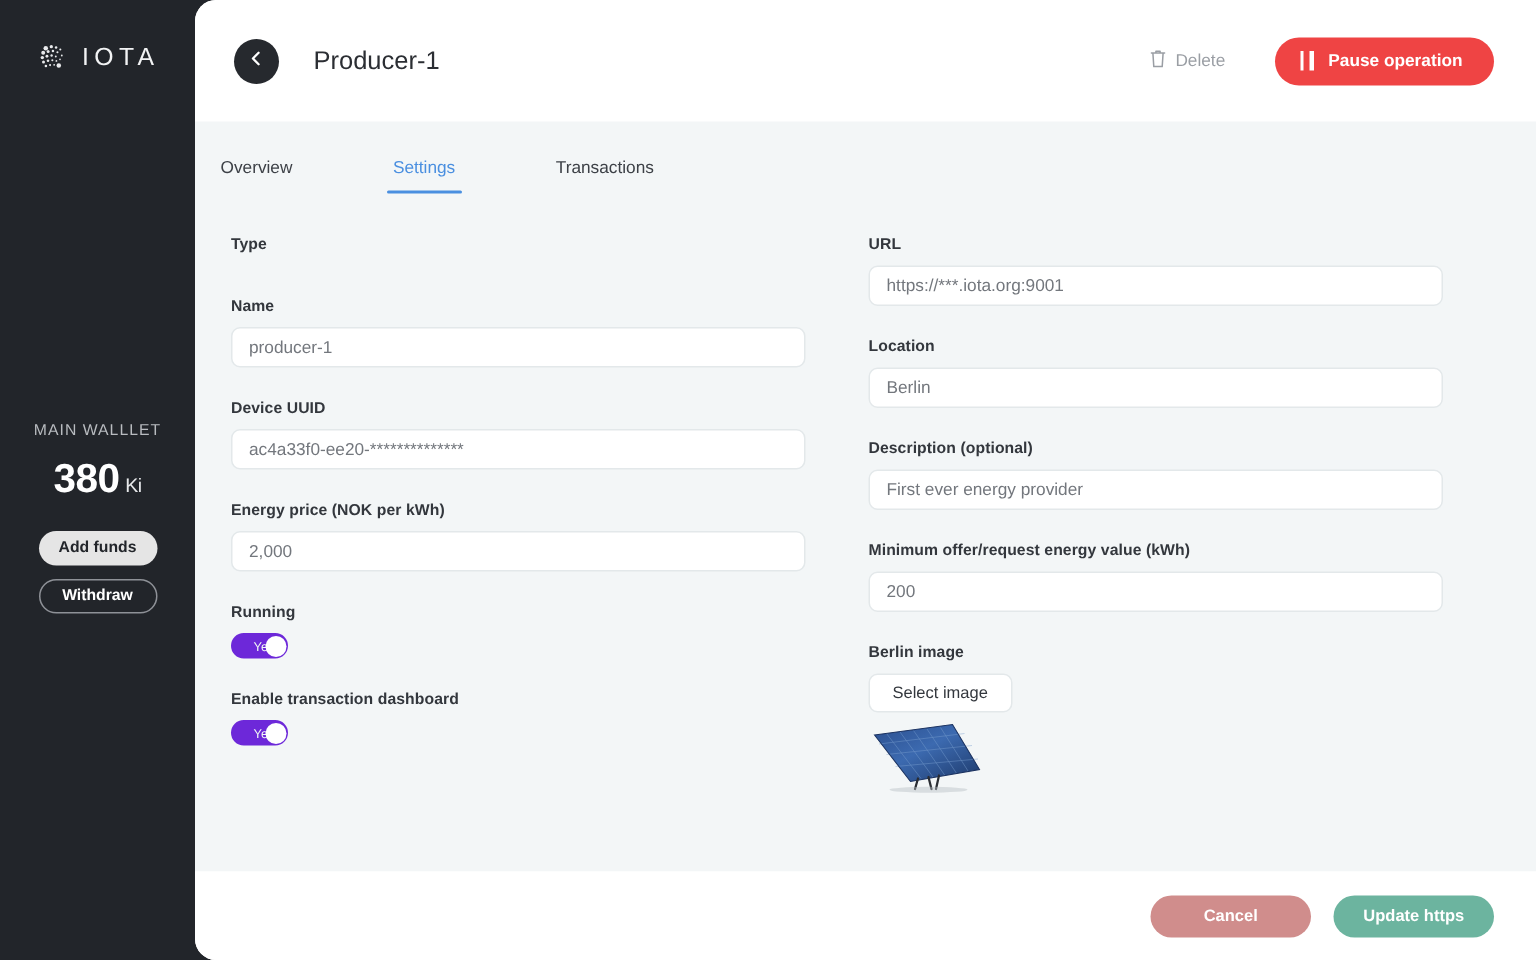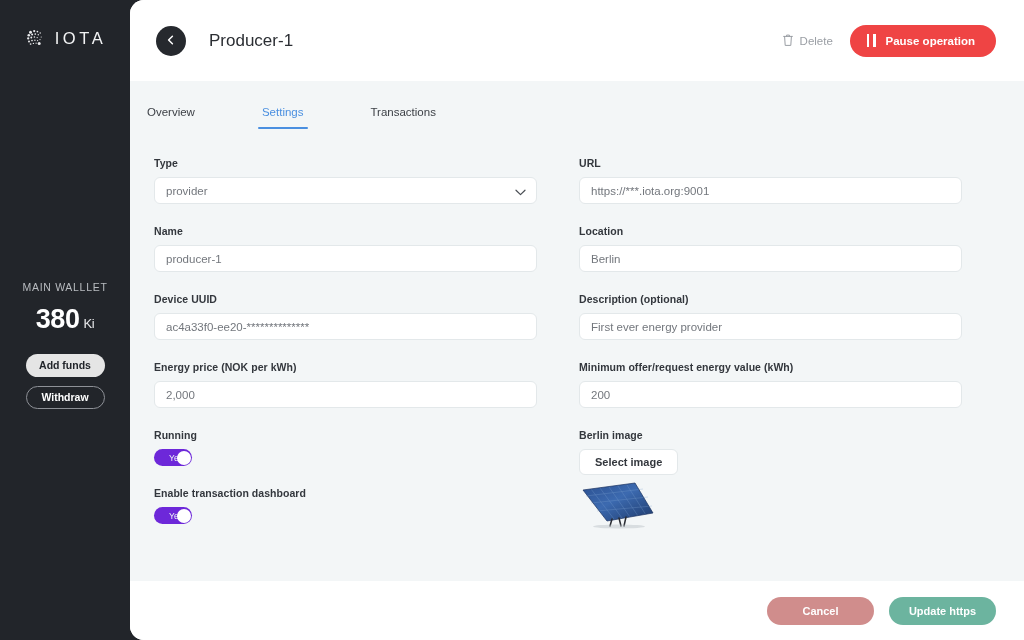--- a/index.html
+++ b/index.html
@@ -60,21 +60,21 @@
     display: flex; align-items: center; padding: 0 28px 0 26px;
   }
   .back-btn {
     width: 30px; height: 30px; border-radius: 50%; background: #26292e;
     display: flex; align-items: center; justify-content: center;
     cursor: pointer; flex: 0 0 30px;
   }
   .page-title {
     font-size: 17px; color: #2b2e33; margin-left: 23px; font-weight: 400;
   }
-  .topbar-actions { margin-left: auto; display: flex; align-items: center; gap: 17px; }
+  .topbar-actions { margin-left: auto; display: flex; align-items: center; gap: 33px; }
   .delete-btn {
     display: flex; align-items: center; gap: 6px; cursor: pointer;
     color: #9a9ea4; font-size: 11.5px;
   }
   .pause-btn {
     height: 32px; border-radius: 16px; background: #ef4444; color: #fff;
     display: flex; align-items: center; gap: 10px;
     padding: 0 21px 0 17px; font-size: 11.5px; font-weight: 700;
     cursor: pointer;
   }
@@ -129,21 +129,21 @@
     padding: 0 0 0 6px; cursor: pointer; position: relative;
   }
   .toggle-label { font-size: 8.5px; color: #f0f7f4; font-weight: 400; }
   .toggle-knob {
     position: absolute; right: 1.5px; top: 1.5px;
     width: 14px; height: 14px; border-radius: 50%; background: #fff;
   }
   .select-image-btn {
     height: 26px; border-radius: 6px; background: #fff; border: 1px solid #e3e8ea;
     display: inline-flex; align-items: center; justify-content: center;
-    padding: 0 15px; font-size: 11px; font-weight: 700; color: #33373d;
+    padding: 0 15px; font-size: 11px; font-weight: 400; color: #33373d;
     cursor: pointer; align-self: flex-start;
   }
   .device-img { margin-top: 6px; width: 78px; height: 48px; }
 
   
   .footer {
     height: 59px; flex: 0 0 59px; background: #ffffff;
     display: flex; align-items: center; justify-content: flex-end;
     padding-right: 28px; gap: 15px;
   }
@@ -242,28 +242,20 @@
         <div class="tab active">Settings</div>
         <div class="tab">Transactions</div>
       </nav>
 
       <div class="form-wrap">
 
         <div class="col">
 
           <div class="field">
             <label class="field-label">Type</label>
-            <div class="select-wrap">
-              <div class="field-input">provider</div>
-              <span class="chev">
-                <svg width="11" height="7" viewBox="0 0 11 7" fill="none">
-                  <path d="M1 1.2 L5.5 5.6 L10 1.2" stroke="#4a4e54" stroke-width="1.2" stroke-linecap="round" stroke-linejoin="round"></path>
-                </svg>
-              </span>
-            </div>
           </div>
 
           <div class="field">
             <label class="field-label">Name</label>
             <div class="field-input">producer-1</div>
           </div>
 
           <div class="field">
             <label class="field-label">Device UUID</label>
             <div class="field-input">ac4a33f0-ee20-**************</div>

